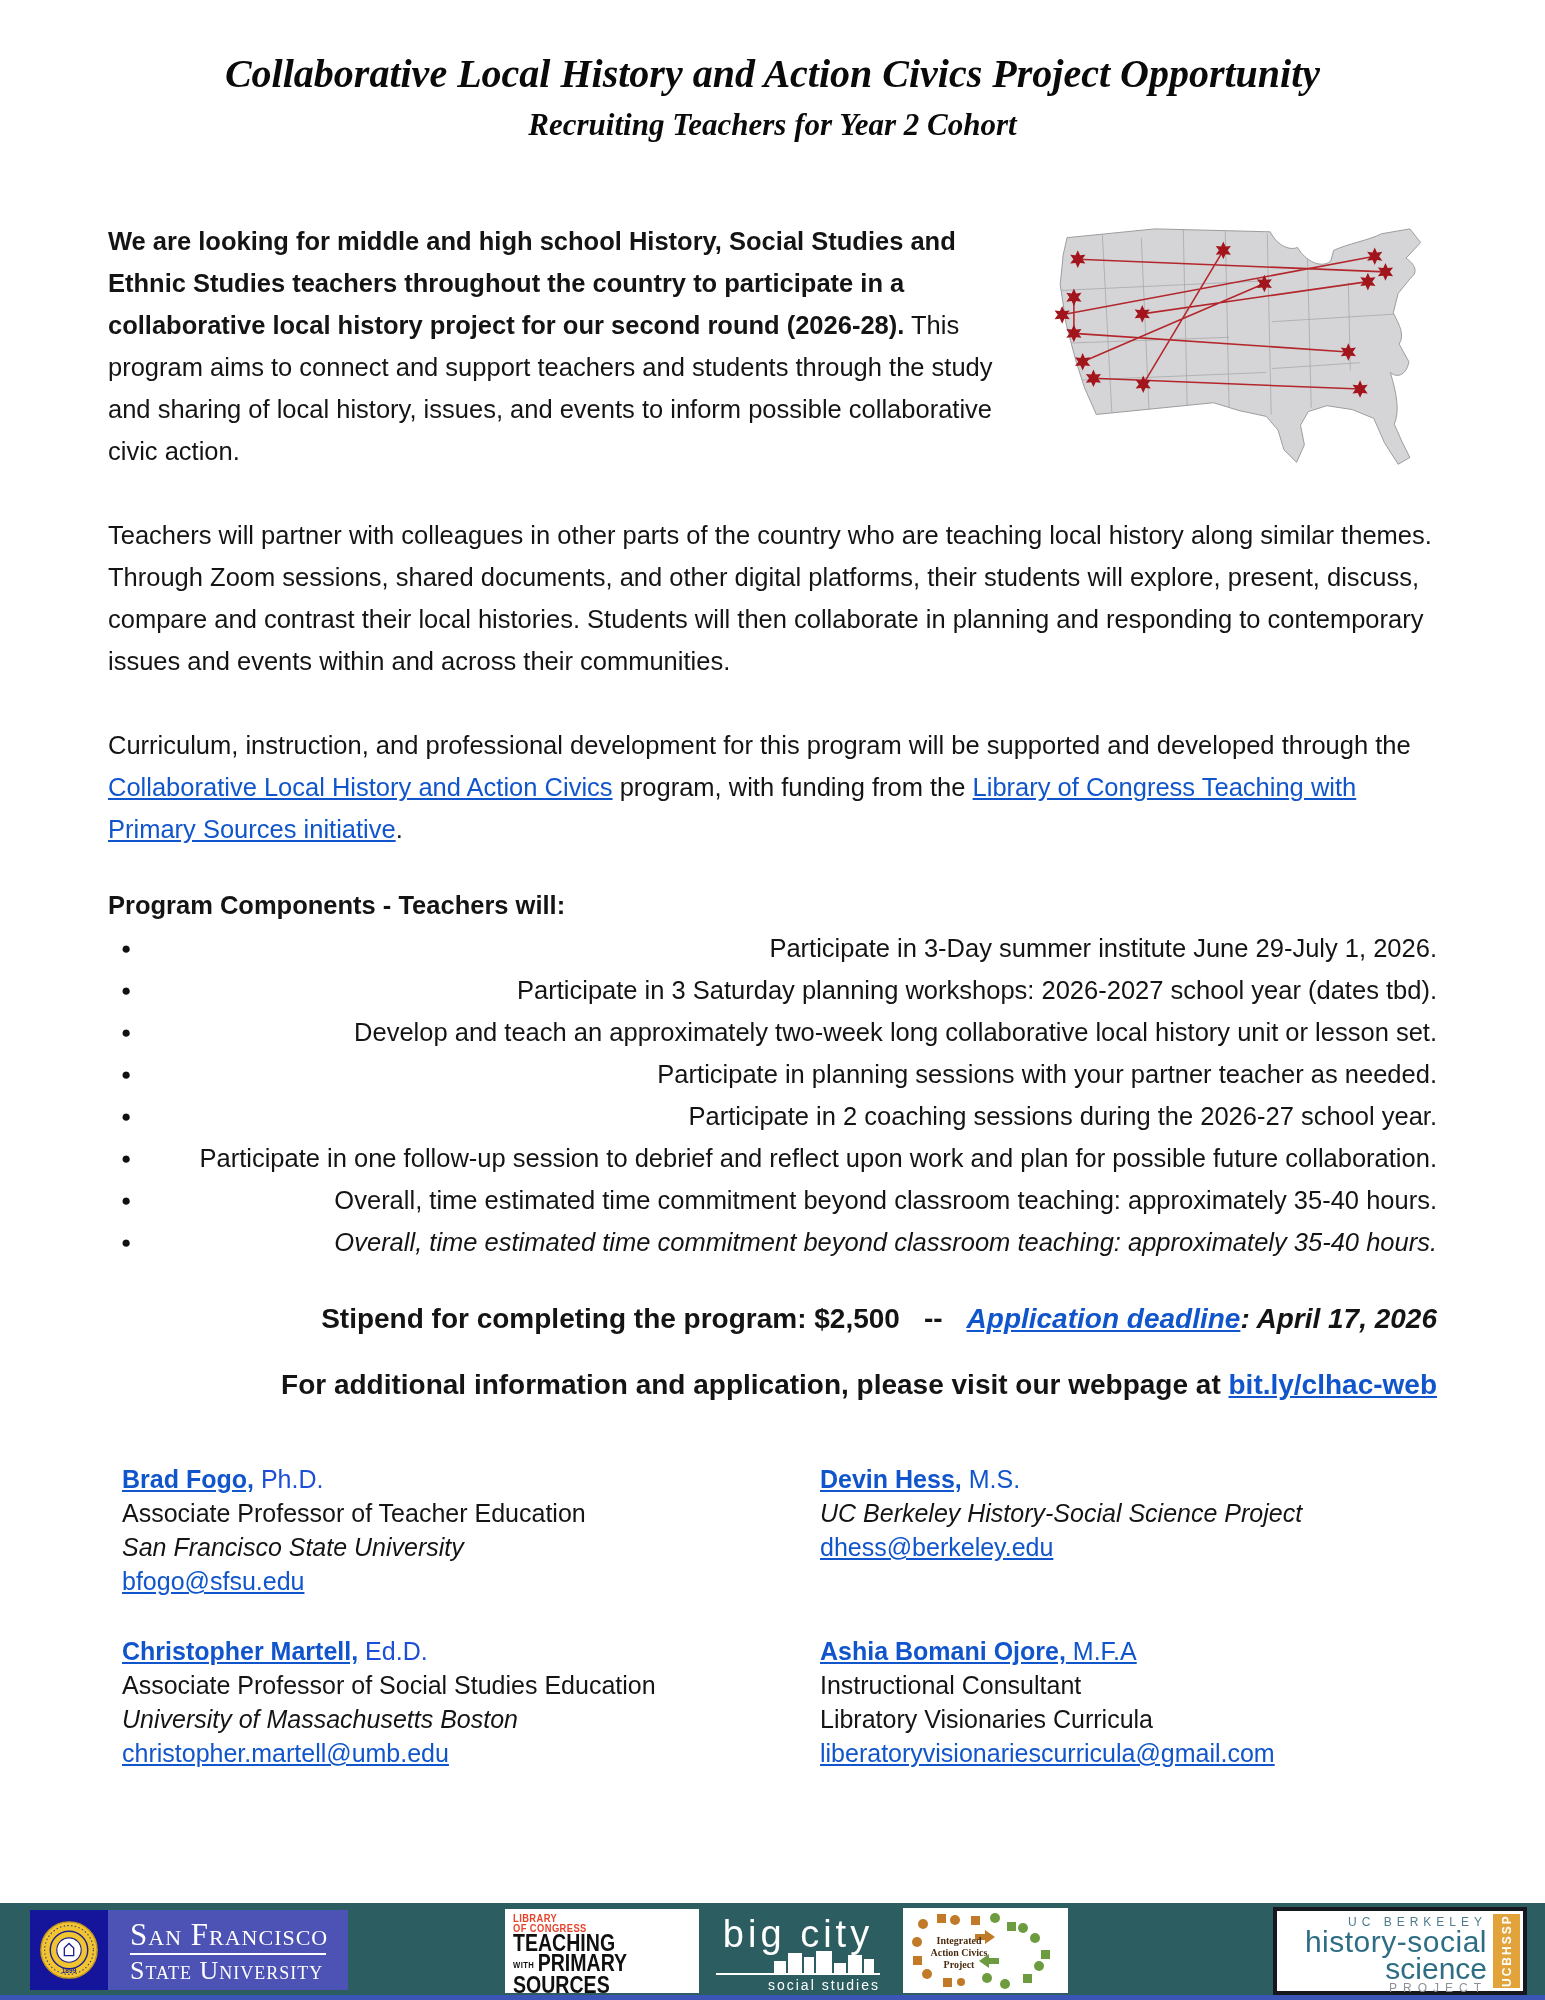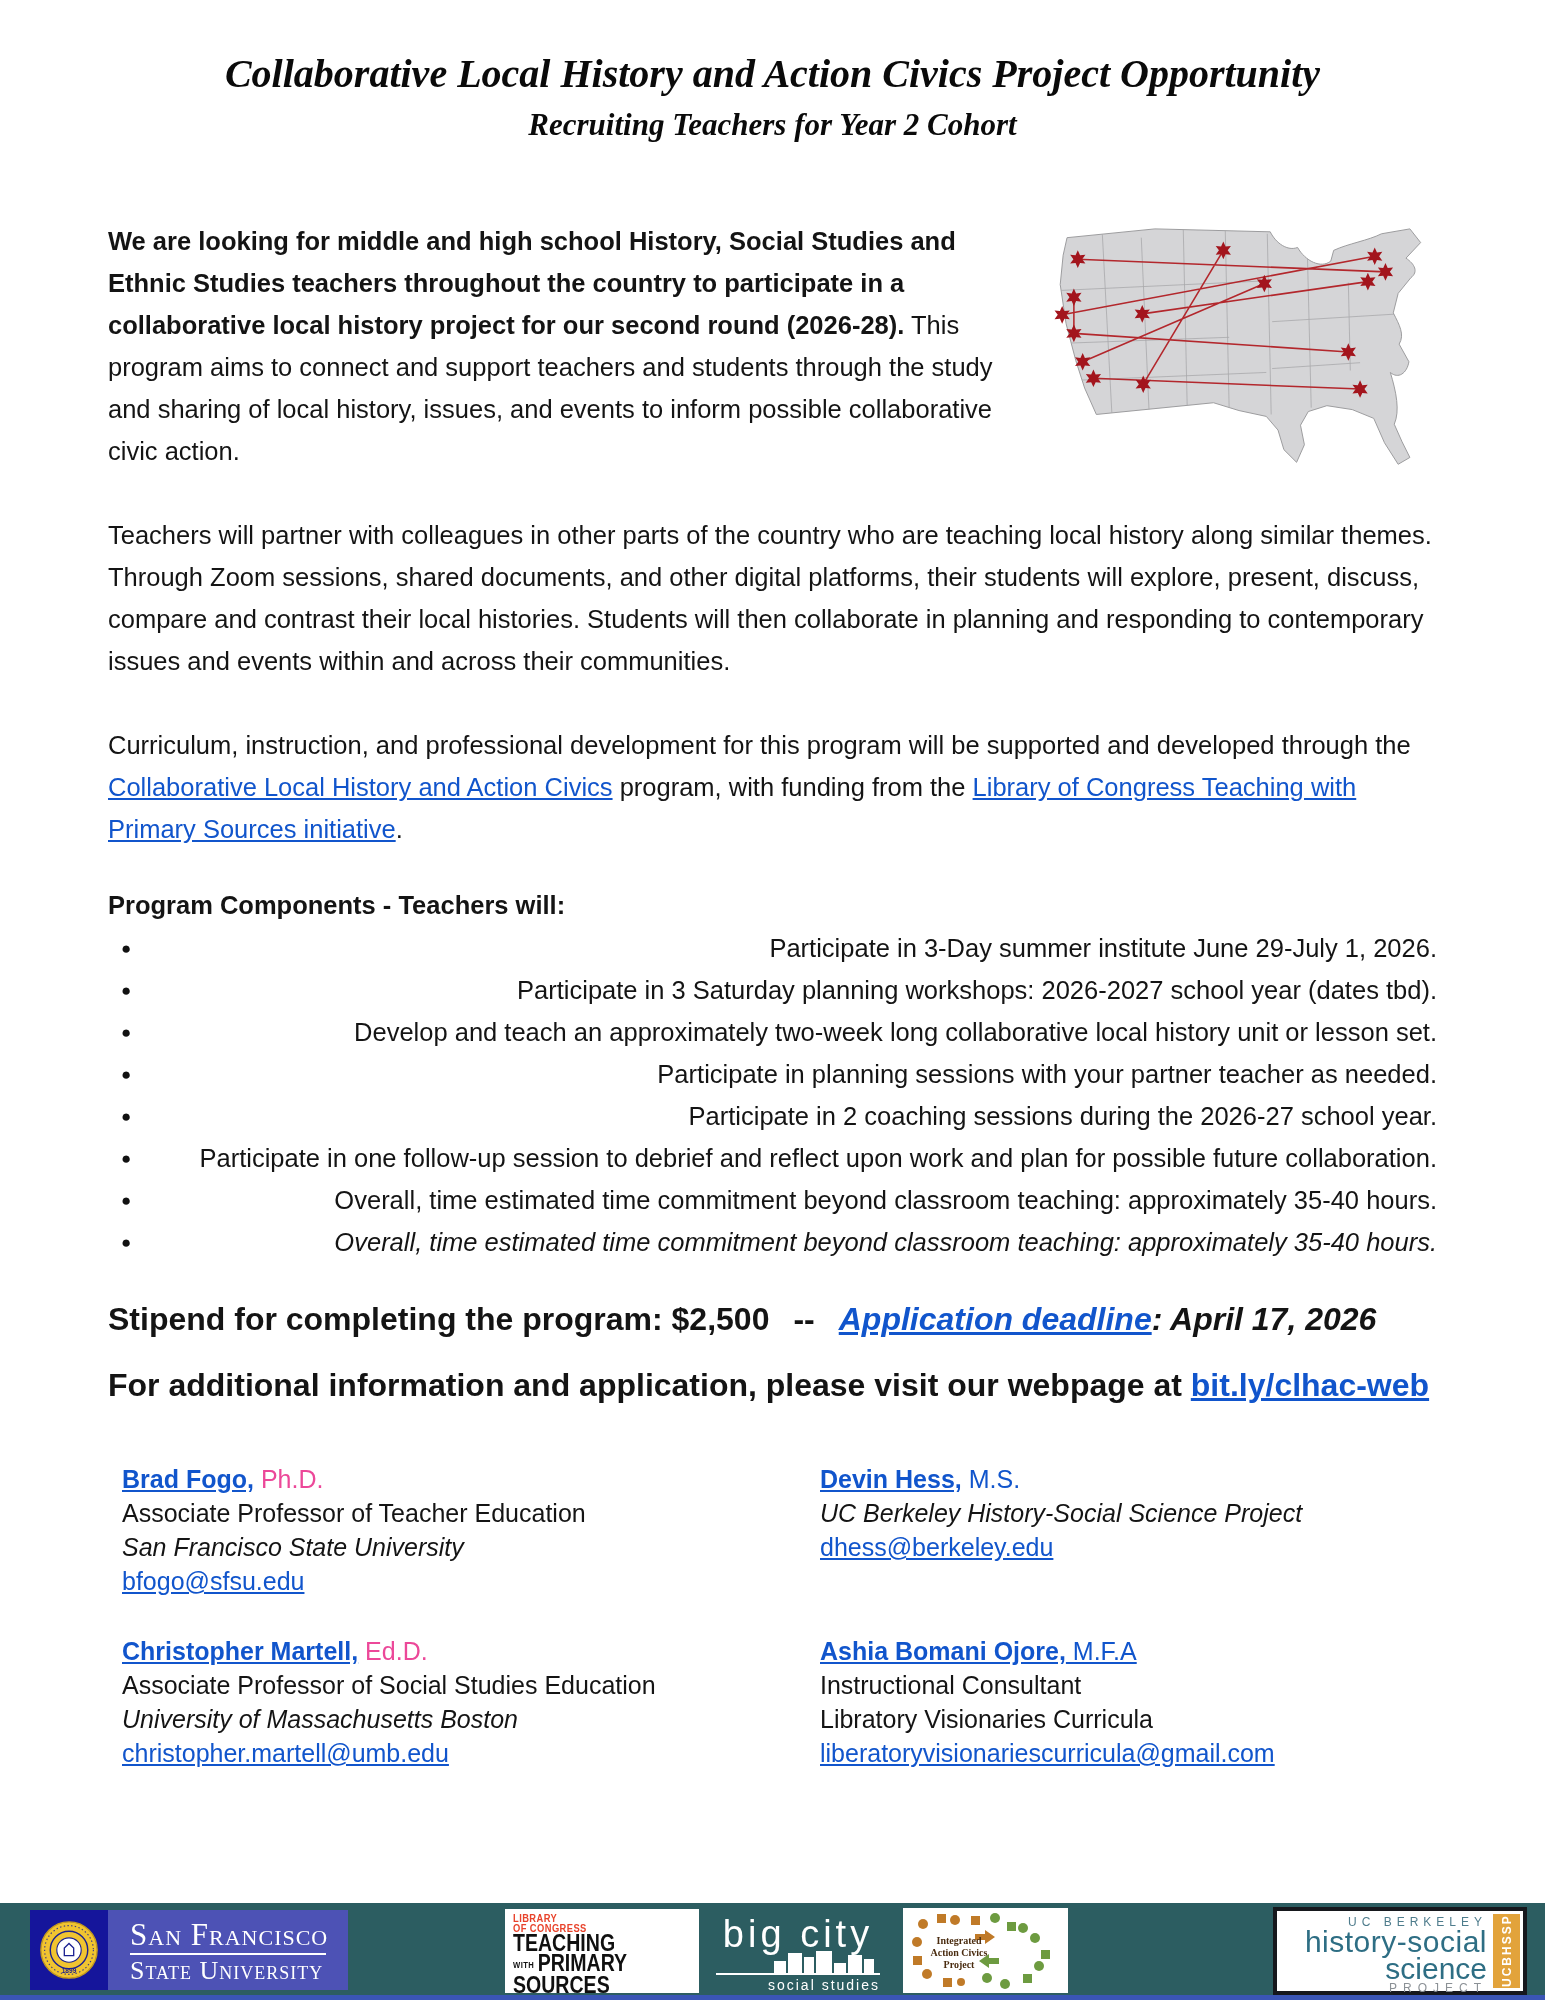--- a/index.html
+++ b/index.html
@@ -23,33 +23,33 @@
   .map-figure svg { width:100%; height:100%; display:block; }
 
   a { color:#1155cc; text-decoration:underline; }
 
   .components-heading { font-weight:bold; margin-top:34px; }
   .bullets { list-style:none; margin:2px 0 0; padding:0;text-align:right; }
   .bullets li { position:relative; padding-left:52px; font-size:25.5px; line-height:40px; margin-top:2px; }
   .bullets li::before { content:"●"; position:absolute; left:13px; top:1px; font-size:17px; color:#111; }
   .em { font-style:italic; }
 
-  .center-line { text-align:left; font-size:32px; line-height:42px; }
+  .center-line { text-align:right; font-size:28px; line-height:42px; }
   .stipend { margin-top:36px; font-weight:bold; }
   .sep { padding:0 24px; }
   .stipend-link { font-style:italic; font-weight:bold; }
   .it { font-style:italic; }
   .info { margin-top:24px; font-weight:bold; }
   .bold-link { font-weight:bold; }
 
   .contacts { display:grid; grid-template-columns:698px auto; row-gap:36px;
               margin:56px 0 0 14px; font-size:25px; line-height:34px; }
   .contact { min-height:136px; }
   .c-name { font-weight:bold; }
-  .c-degree { color:#ec4899; }
+  .c-degree { color:#1d4ed8; }
   .c-degree.blue { color:#1155cc; }
   .nb { font-weight:normal; }
 
   
   .footer { position:absolute; left:0; bottom:0; width:100%; height:97px;
             background:#2c5d61; border-bottom:5px solid #3a55b5; }
   .logo { position:absolute; }
 
   .logo-sfsu { left:30px; top:7px; height:80px; display:flex; }
   .sfsu-seal-box { width:78px; height:80px; background:#15159b; display:flex; align-items:center; justify-content:center; }

